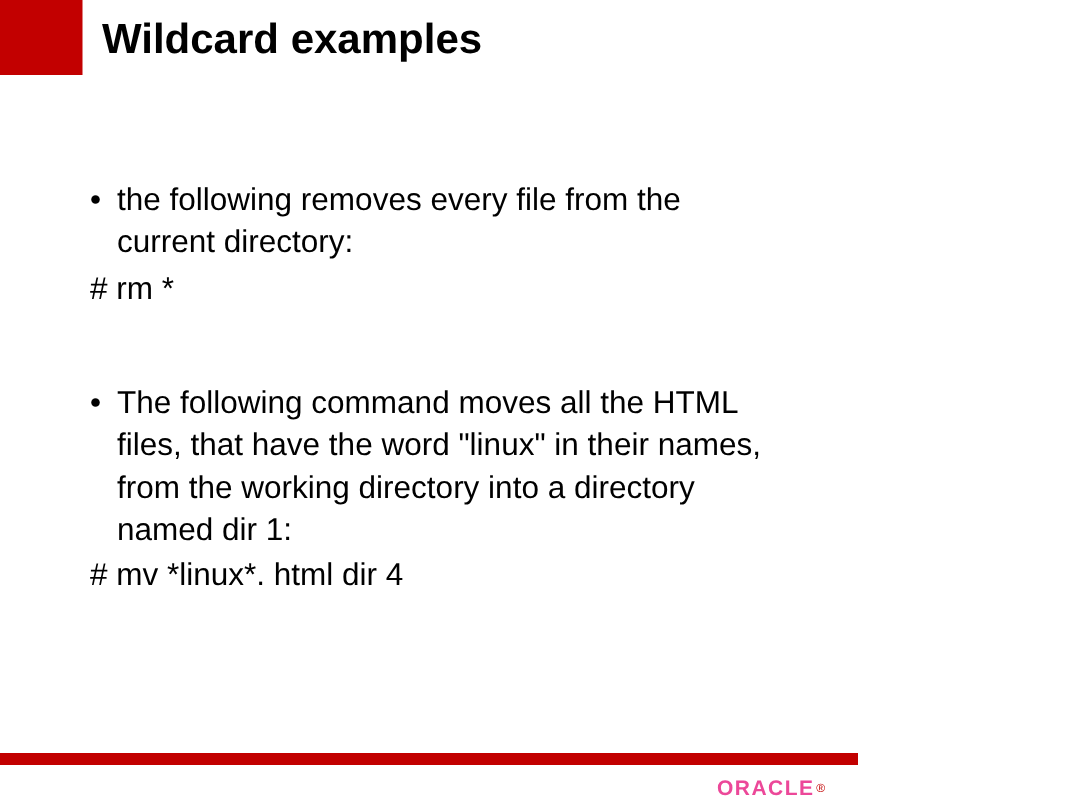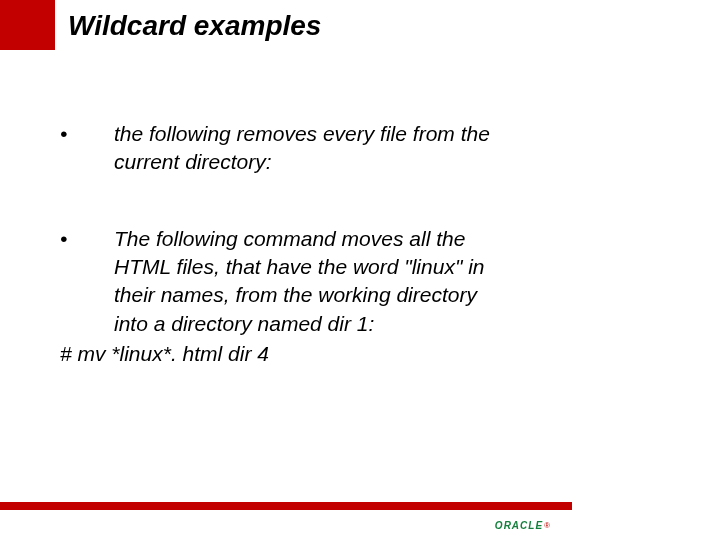--- a/index.html
+++ b/index.html
@@ -1,43 +1,44 @@
 <!DOCTYPE html>
 <html><head>
 <meta charset="utf-8">
 <style>
   * { margin: 0; padding: 0; box-sizing: border-box; }
   html, body { width: 720px; height: 540px; background: #fff; font-family: Arial, Helvetica, sans-serif; color: #000; }
-  .slide { position: relative; width: 572px; height: 540px; overflow: hidden; font-style: italic; }
+  .slide { position: relative; width: 572px; height: 540px; overflow: hidden; }
   .red-block { position: absolute; top: 0; left: 0; width: 55px; height: 50px; background: #c20000; }
   .title { position: absolute; top: 10px; left: 68px; font-size: 28px; font-weight: bold; }
   .content { position: absolute; top: 120px; left: 60px; right: 60px; font-size: 21px; line-height: 1.35; }
   .bullet-row { display: flex; align-items: flex-start; margin-bottom: 0; }
   .bullet-dot { width: 18px; flex-shrink: 0; }
-  .bullet-text { flex: 1; margin-left: 36px; }
+  .bullet-text { flex: 1; }
   .cmd-line { padding-left: 0; margin-top: 2px; }
   .block2 { margin-top: 48px; }
   .footer-bar { position: absolute; left: 0; right: 0; bottom: 30px; height: 8px; background: #c20000; }
   .logo { position: absolute; right: 22px; bottom: 6px; height: 18px; display: flex; align-items: center; }
-  .logo-text { font-family: Arial, sans-serif; font-size: 10px; font-weight: bold; letter-spacing: 1px; color: #15803d; }
+  .logo-text { font-family: Arial, sans-serif; font-size: 14px; font-weight: bold; letter-spacing: 1px; color: #ec4899; }
   .logo-reg { font-size: 8px; color: #c20000; vertical-align: top; margin-left: 1px; }
 </style>
 </head>
 <body>
 
 <div class="slide">
   <div class="red-block"></div>
   <div class="title">Wildcard examples</div>
 
   <div class="content">
 
     <div class="bullet-row">
       <div class="bullet-dot">•</div>
       <div class="bullet-text">the following removes every file from the current directory:</div>
     </div>
+    <div class="cmd-line">#  rm   *</div>
 
     <div class="block2">
       <div class="bullet-row">
         <div class="bullet-dot">•</div>
         <div class="bullet-text">The following command moves all the HTML files, that have the word "linux" in their names, from the working directory into a directory named dir 1:</div>
       </div>
       <div class="cmd-line">#    mv    *linux*. html       dir 4</div>
     </div>
 
   </div>

